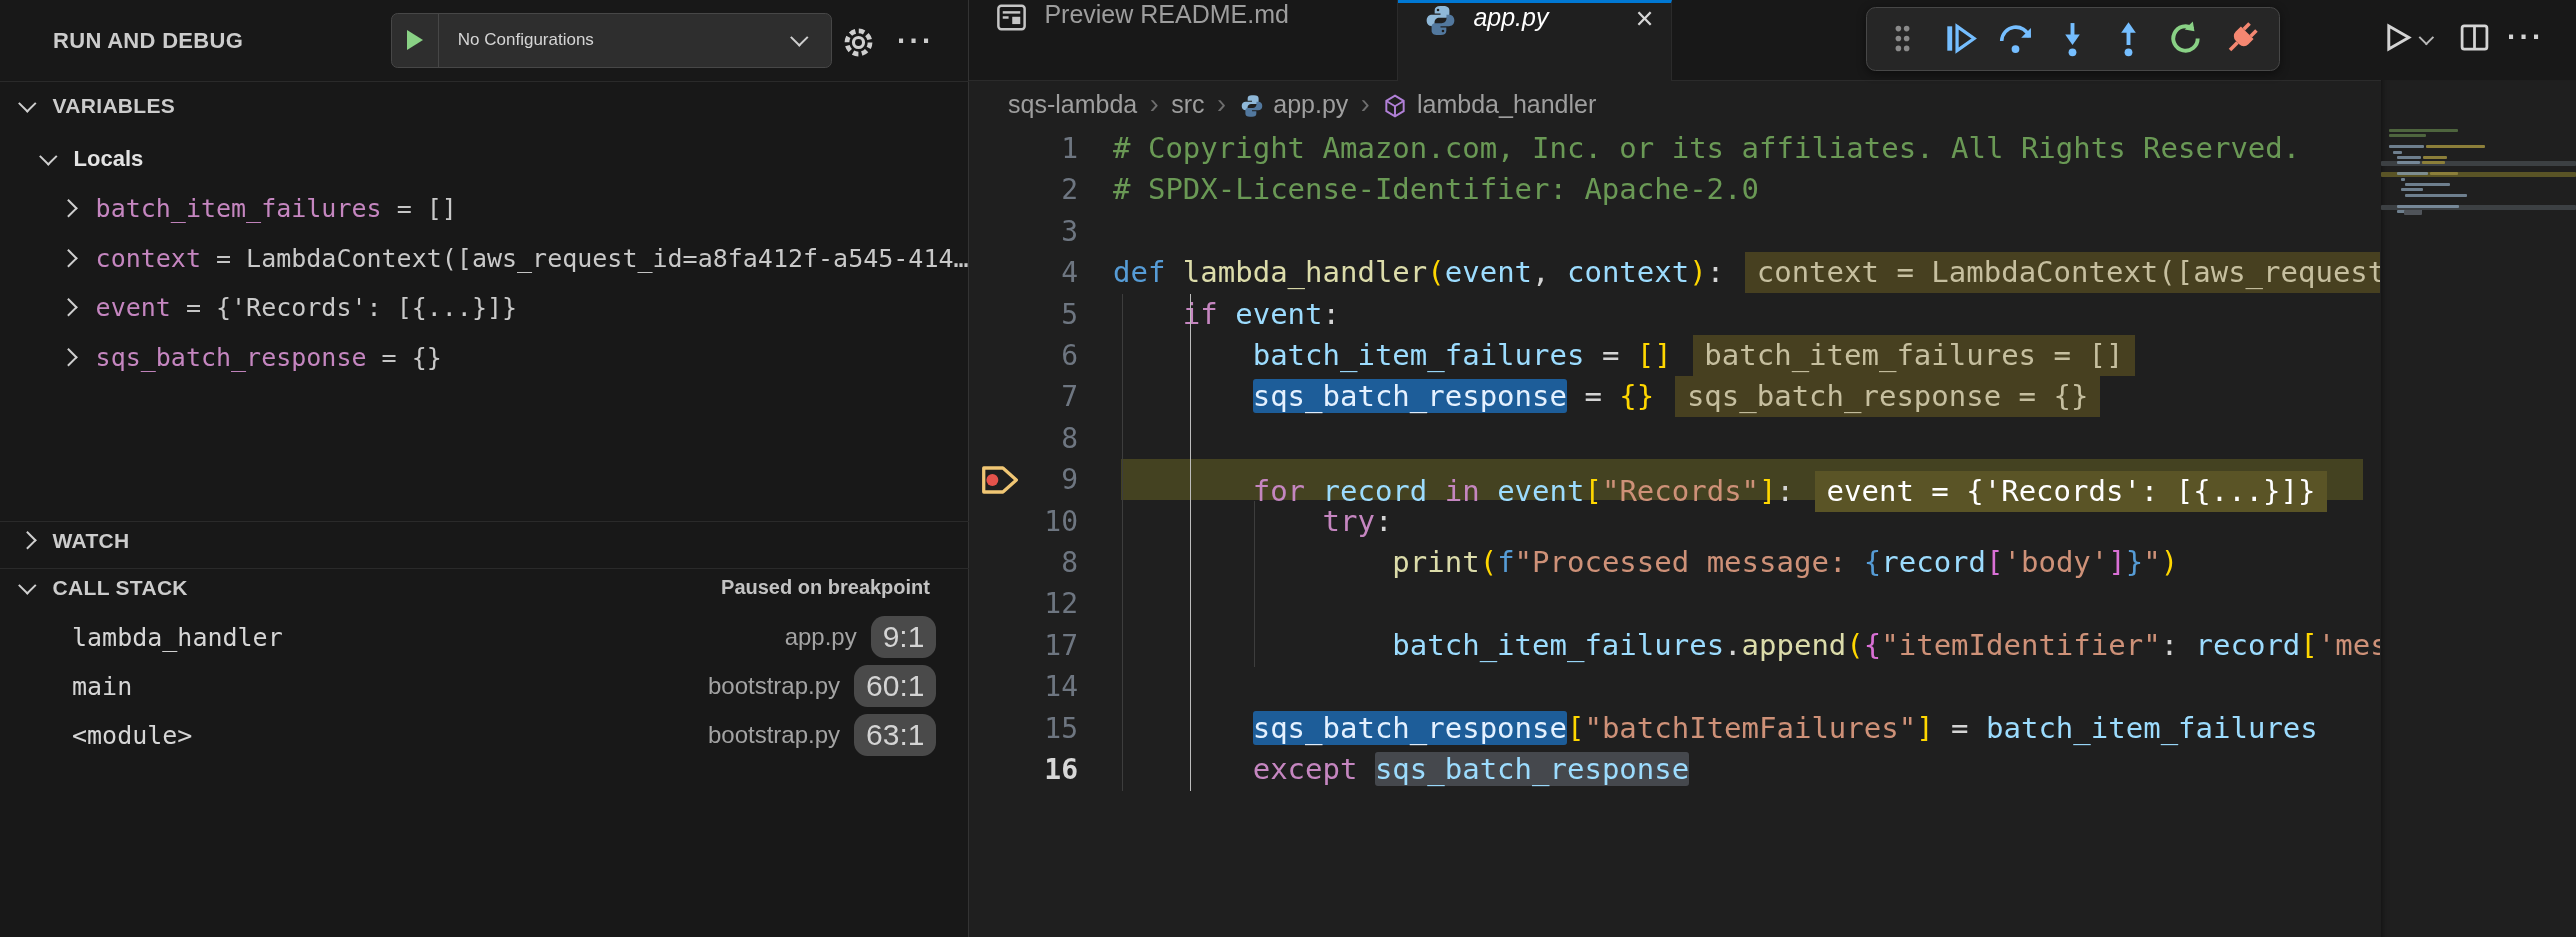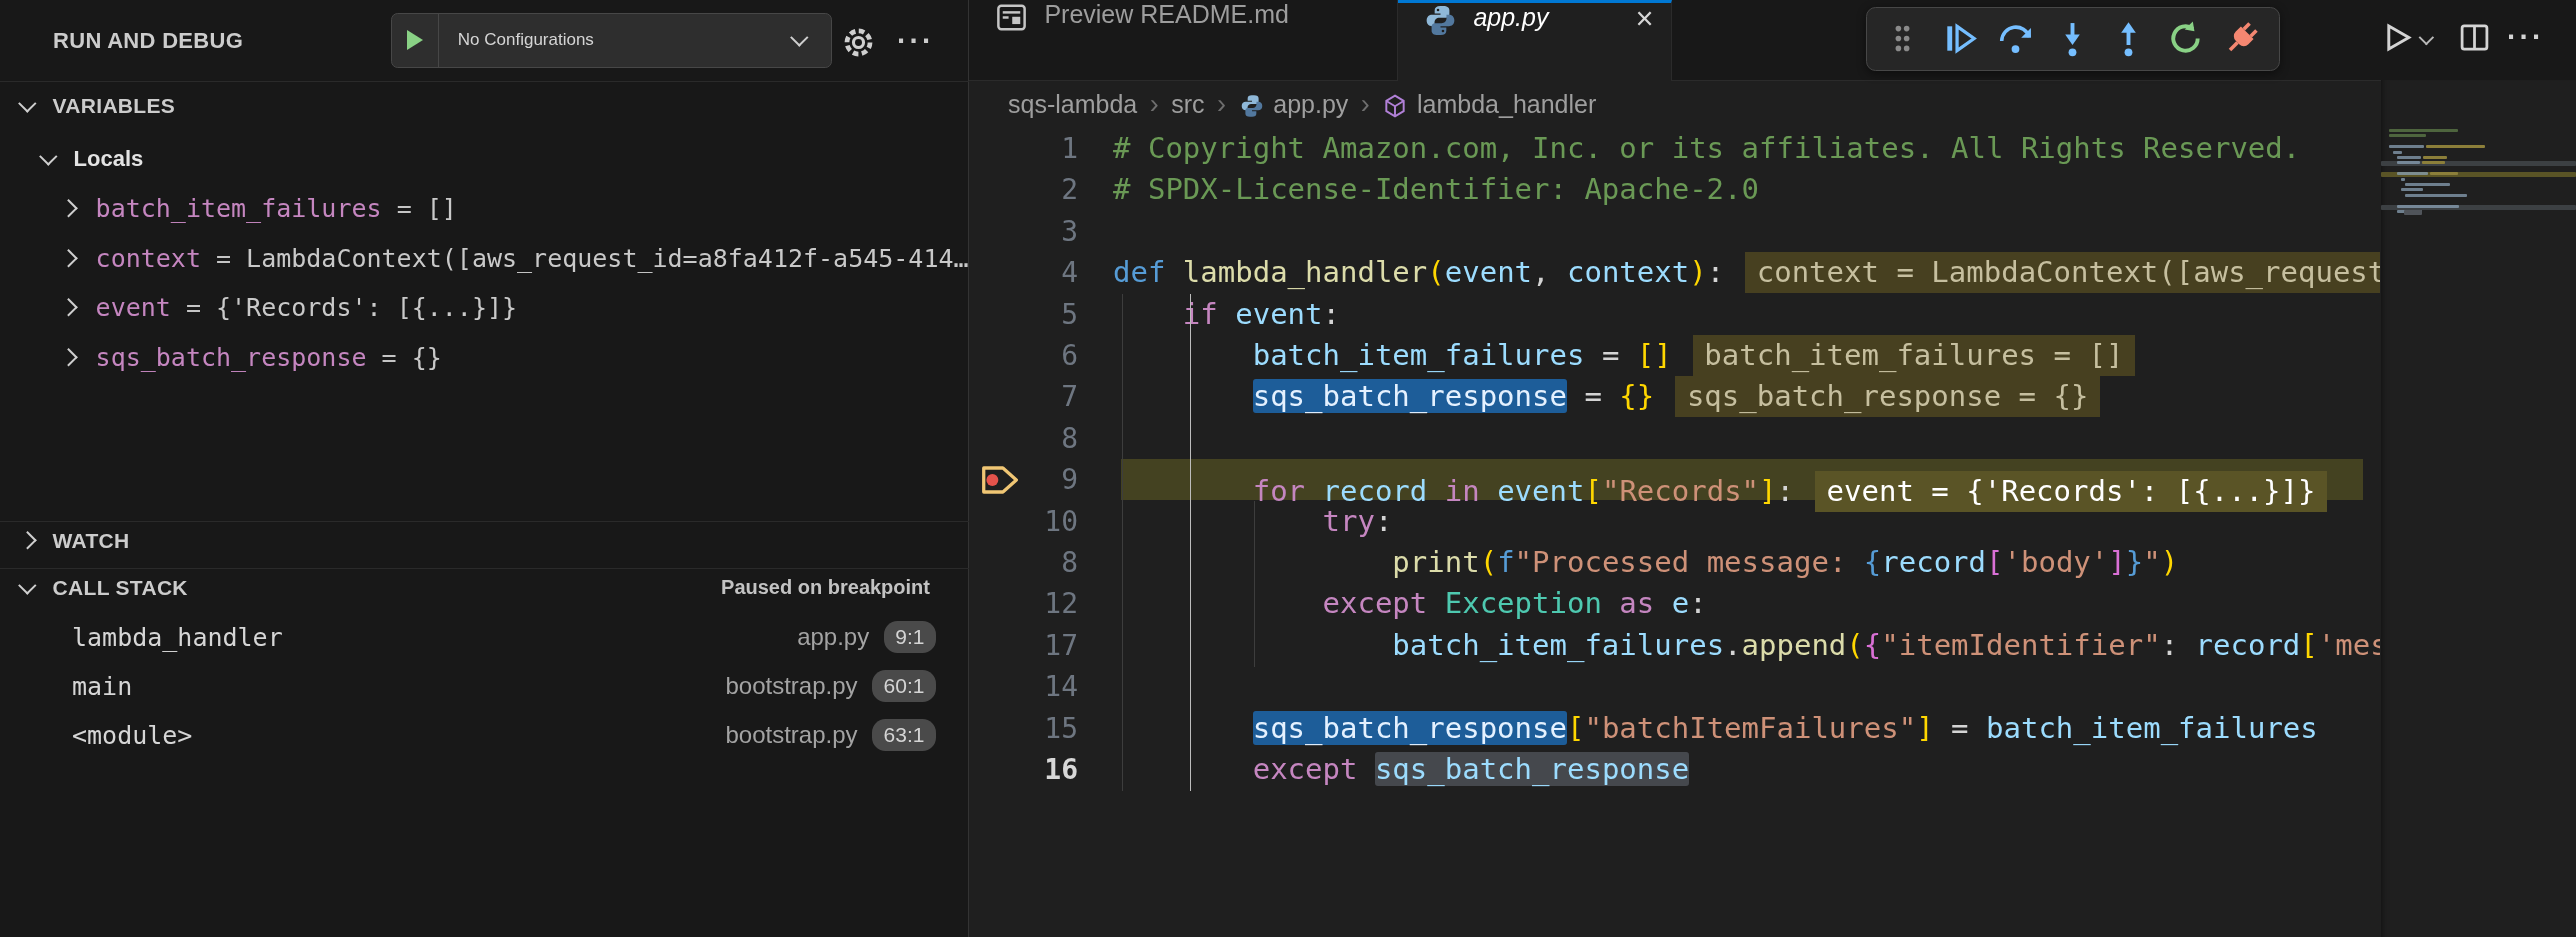--- a/index.html
+++ b/index.html
@@ -24,21 +24,21 @@
   .sb-row{position:absolute;left:0;width:969px;white-space:nowrap;overflow:hidden;display:flex;align-items:center;}
   .sec-hd{font-size:21px;font-weight:700;color:#cccccc;letter-spacing:0.3px;}
   .scope-hd{font-size:22px;font-weight:700;color:#e3e3e3;}
   .mono{font-family:"DejaVu Sans Mono",monospace;}
   .var-name{color:#c586c0;}
   .var-eq{color:#c5c5c5;}
   .var-val{color:#c9c9c9;}
   .vrow{font-size:25px;}
   .frame-name{font-family:"DejaVu Sans Mono",monospace;font-size:25px;color:#d6d6d6;}
   .frame-file{font-size:24px;color:#a3a3a3;margin-left:auto;}
-  .frame-badge{font-size:21px;color:#d4d4d4;background:#4a4a4a;border-radius:13.5px;padding:3.9px 11.6px;margin-left:14.4px;margin-right:33px;}
+  .frame-badge{font-size:30px;color:#d4d4d4;background:#4a4a4a;border-radius:13.5px;padding:3.9px 11.6px;margin-left:14.4px;margin-right:33px;}
   .cs-status{margin-left:auto;margin-right:39px;font-size:20px;font-weight:700;color:#c3c3c3;}
   
   #tabbar{position:absolute;left:969px;top:0;width:1607px;height:80px;background:#181818;border-bottom:1px solid #2b2b2b;box-sizing:content-box;}
   .tab{position:absolute;top:0;height:80px;display:flex;align-items:flex-start;box-sizing:border-box;}
   .tab-inactive{left:0;width:429px;background:#181818;border-right:1px solid #2b2b2b;color:#9d9d9d;}
   .tab-active{left:429px;width:274px;background:#1f1f1f;border-top:3.9px solid #0078d4;border-right:1px solid #2b2b2b;color:#ffffff;height:81px;z-index:2;}
   .tab-label{font-size:25px;margin-left:15.4px;}
   .tab-active .tab-label{font-style:italic;}
   .tab .ticon{margin-left:25px;width:35px;height:35px;flex:0 0 auto;}
   .tab-close{margin-left:auto;margin-right:17.3px;font-size:31px;color:#d6d6d6;line-height:1;}
@@ -315,21 +315,20 @@
       <div class="crow" style="top: 373px;">
         <div class="ln">10</div>
         <span class="ctext"><span class="tk-p">            </span><span class="tk-kw">try</span><span class="tk-p">:</span></span>
       </div>
       <div class="crow" style="top: 414px;">
         <div class="ln">8</div>
         <span class="ctext"><span class="tk-p">                </span><span class="tk-fn">print</span><span class="tk-b">(</span><span class="tk-def">f</span><span class="tk-s">"Processed message: </span><span class="tk-def">{</span><span class="tk-v">record</span><span class="tk-pu">[</span><span class="tk-s">'body'</span><span class="tk-pu">]</span><span class="tk-def">}</span><span class="tk-s">"</span><span class="tk-b">)</span></span>
       </div>
       <div class="crow" style="top: 455px;">
         <div class="ln">12</div>
-        <span class="ctext"><span class="tk-p">            </span><span class="tk-kw">except </span><span class="tk-cl">Exception</span><span class="tk-kw"> as </span><span class="tk-v">e</span><span class="tk-p">:</span></span>
       </div>
       <div class="crow" style="top: 497px;">
         <div class="ln">17</div>
         <span class="ctext"><span class="tk-p">                </span><span class="tk-v">batch_item_failures</span><span class="tk-p">.</span><span class="tk-fn">append</span><span class="tk-b">(</span><span class="tk-pu">{</span><span class="tk-s">"itemIdentifier"</span><span class="tk-p">: </span><span class="tk-v">record</span><span class="tk-b">[</span><span class="tk-s">'message</span></span>
       </div>
       <div class="crow" style="top: 538px;">
         <div class="ln">14</div>
         <span class="ctext"></span>
       </div>
       <div class="crow" style="top: 580px;">

